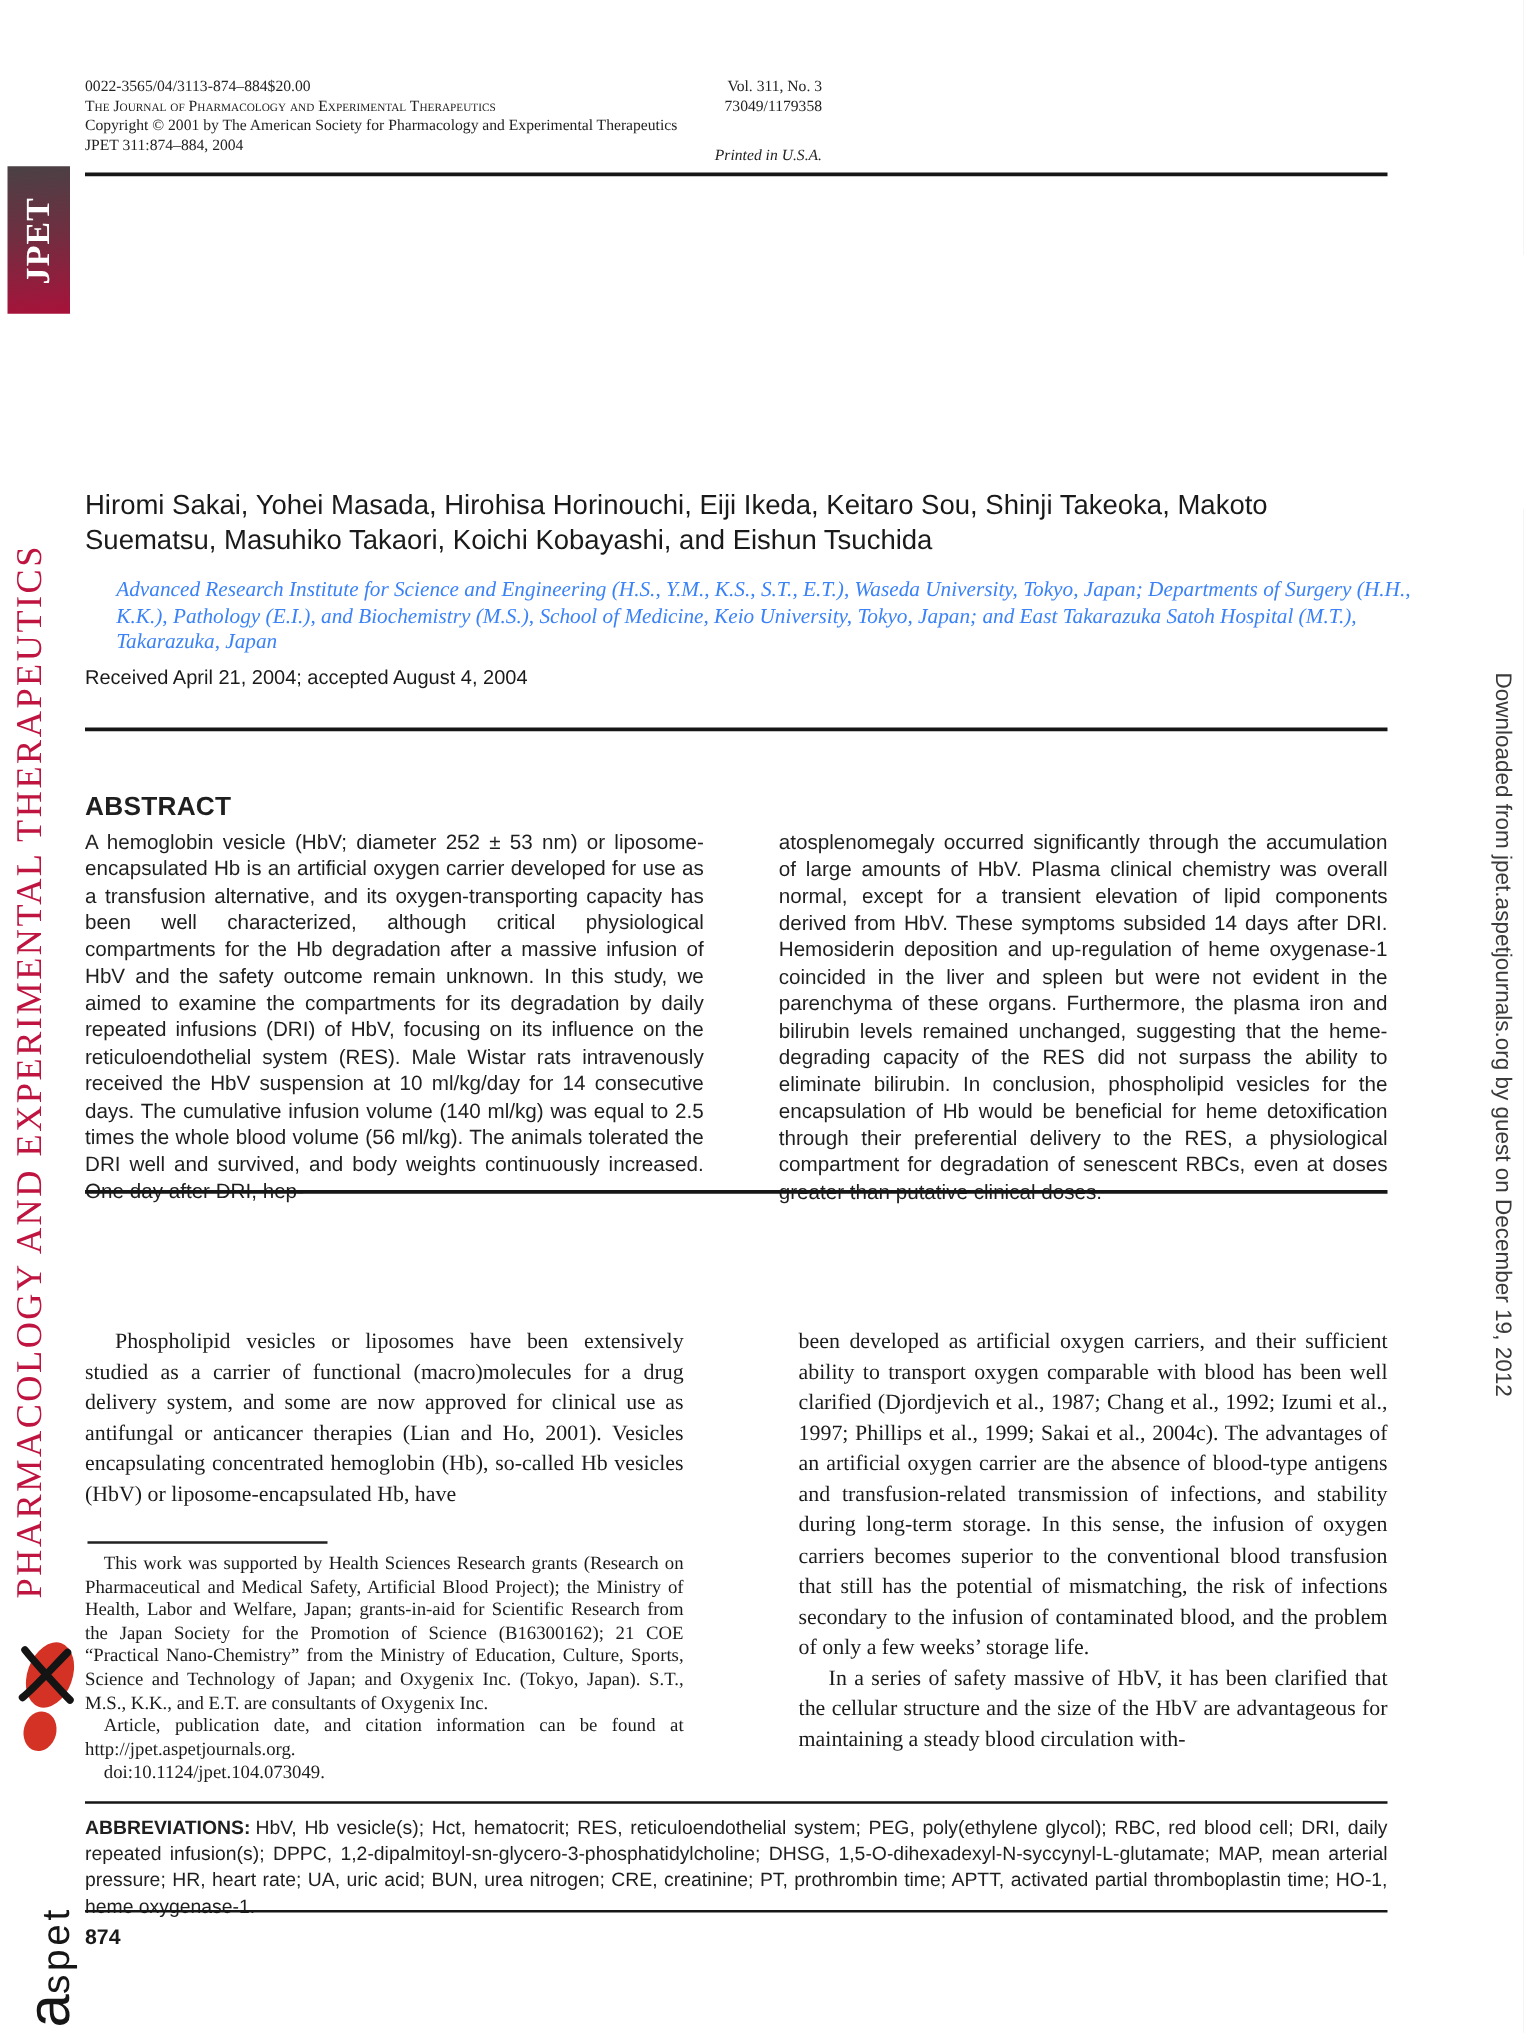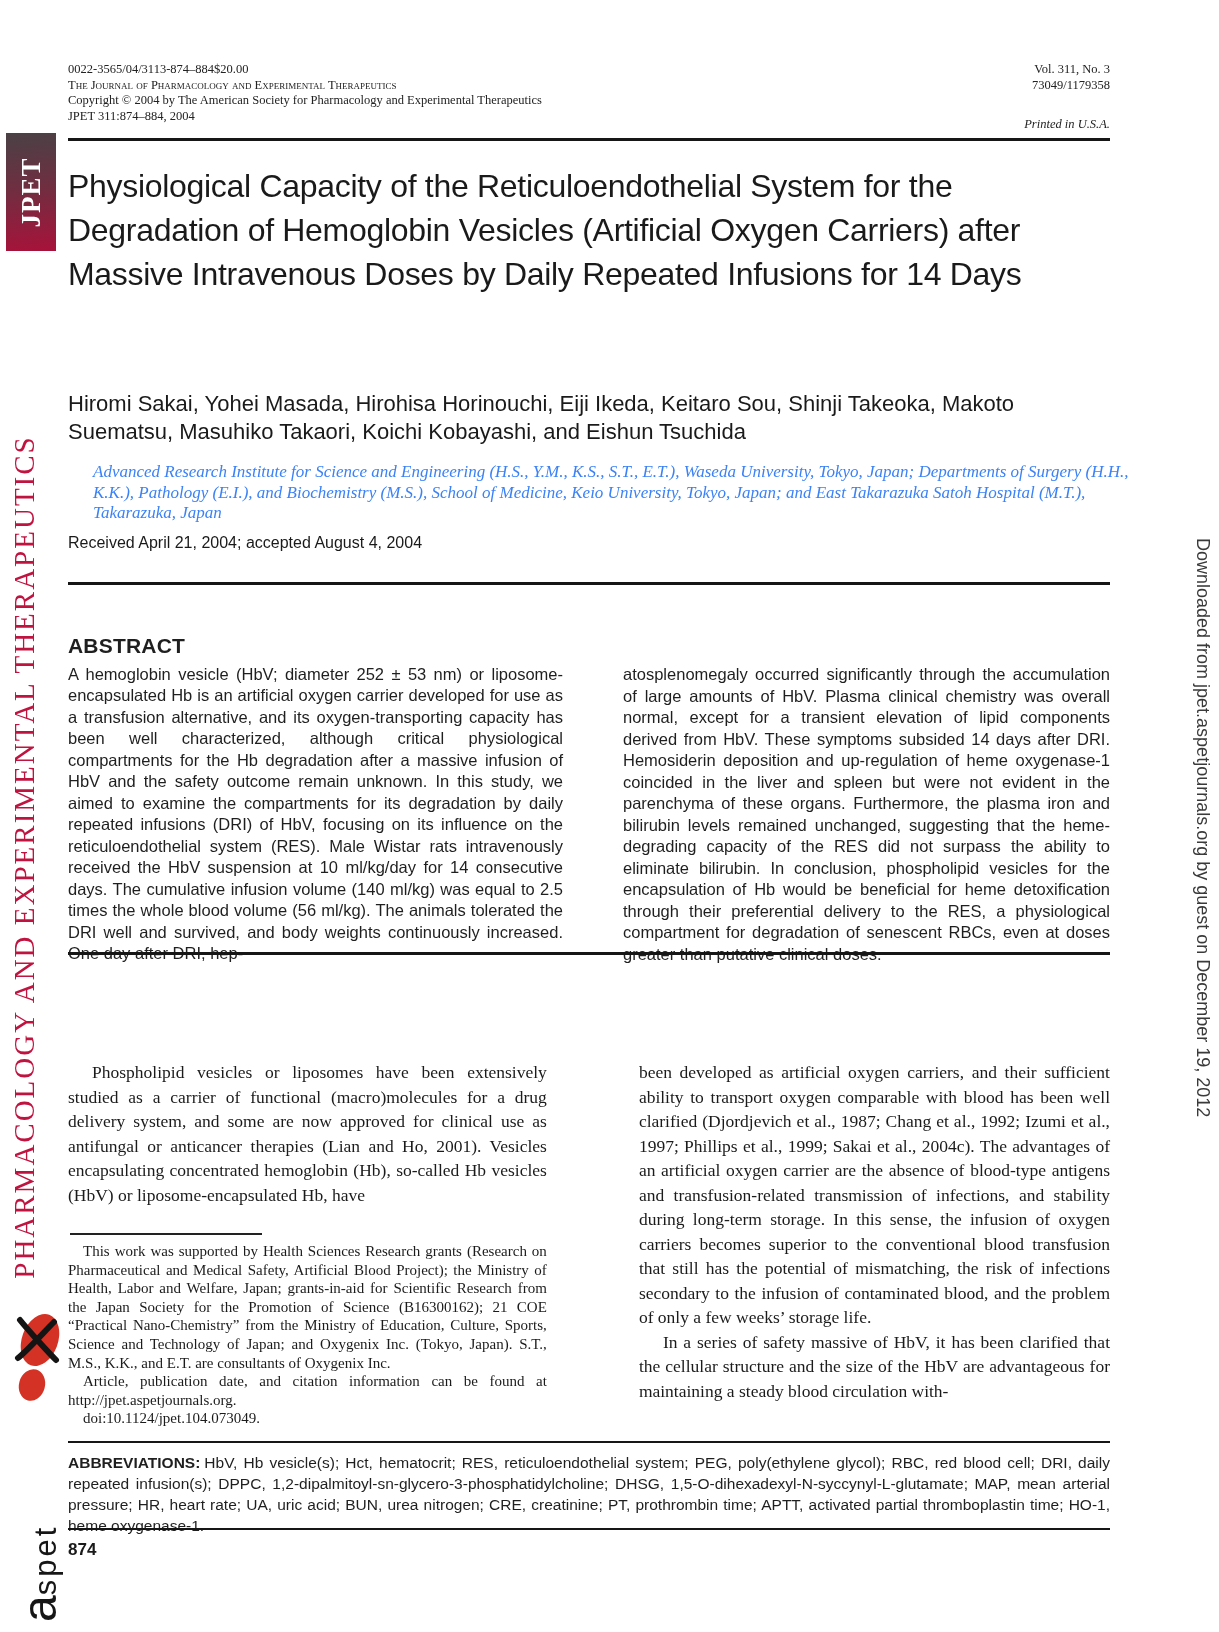--- a/index.html
+++ b/index.html
@@ -34,22 +34,22 @@
   
   .download-banner{
     position:absolute;left:1213px;top:538px;width:575px;height:26px;
     transform:rotate(90deg);transform-origin:0 0;
     font-family:"Liberation Sans",sans-serif;font-size:18px;color:#3a3a3a;
     white-space:nowrap;
   }
   
   .header-row{
     position:absolute;left:68px;top:62px;width:1042px;
-    display:flex;justify-content:space-between;
-    font-size:12.5px;line-height:15.5px;color:#222;
+    display:flex;
+    font-size:12.5px;line-height:15.5px;color:#222;gap:30px;
   }
   .header-right{text-align:right;}
   .smallcaps{font-variant:small-caps;}
   .italic{font-style:italic;margin-top:24px;}
   .rule{position:absolute;left:68px;width:1042px;background:#161616;}
   .rule-1{top:138px;height:3px;}
   .rule-2{top:582px;height:3px;}
   .rule-3{top:952px;height:3px;}
   .rule-abbrev-top{top:1441px;height:2px;}
   .rule-abbrev-bottom{top:1528px;height:2px;}
@@ -133,33 +133,32 @@
     <span class="aspet-big-a">a</span>
       <span>spet</span>
   </div>
 
   <div class="download-banner">Downloaded from jpet.aspetjournals.org by guest on December 19, 2012</div>
 
   <div class="header-row">
     <div class="header-left">
       <div>0022-3565/04/3113-874–884$20.00</div>
       <div class="smallcaps">The Journal of Pharmacology and Experimental Therapeutics</div>
-      <div>Copyright © 2004 by The American Society for Pharmacology and Experimental Therapeutics</div>
+      <div>Copyright © 2001 by The American Society for Pharmacology and Experimental Therapeutics</div>
       <div>JPET 311:874–884, 2004</div>
     </div>
     <div class="header-right">
       <div>Vol. 311, No. 3</div>
       <div>73049/1179358</div>
       <div class="italic">Printed in U.S.A.</div>
     </div>
   </div>
 
   <div class="rule rule-1"></div>
 
-  <h1 class="title">Physiological Capacity of the Reticuloendothelial System for the Degradation of Hemoglobin Vesicles (Artificial Oxygen Carriers) after Massive Intravenous Doses by Daily Repeated Infusions for 14 Days</h1>
 
   <div class="authors">Hiromi Sakai, Yohei Masada, Hirohisa Horinouchi, Eiji Ikeda, Keitaro Sou, Shinji Takeoka, Makoto Suematsu, Masuhiko Takaori, Koichi Kobayashi, and Eishun Tsuchida</div>
 
   <div class="affiliations">Advanced Research Institute for Science and Engineering (H.S., Y.M., K.S., S.T., E.T.), Waseda University, Tokyo, Japan; Departments of Surgery (H.H., K.K.), Pathology (E.I.), and Biochemistry (M.S.), School of Medicine, Keio University, Tokyo, Japan; and East Takarazuka Satoh Hospital (M.T.), Takarazuka, Japan</div>
 
   <div class="received">Received April 21, 2004; accepted August 4, 2004</div>
 
   <div class="rule rule-2"></div>
 
   <div class="abstract">

